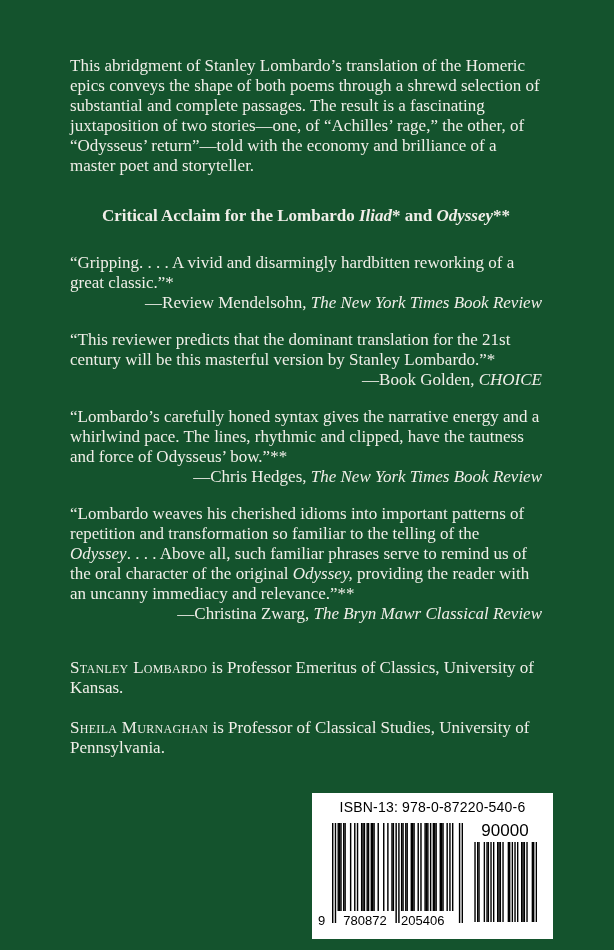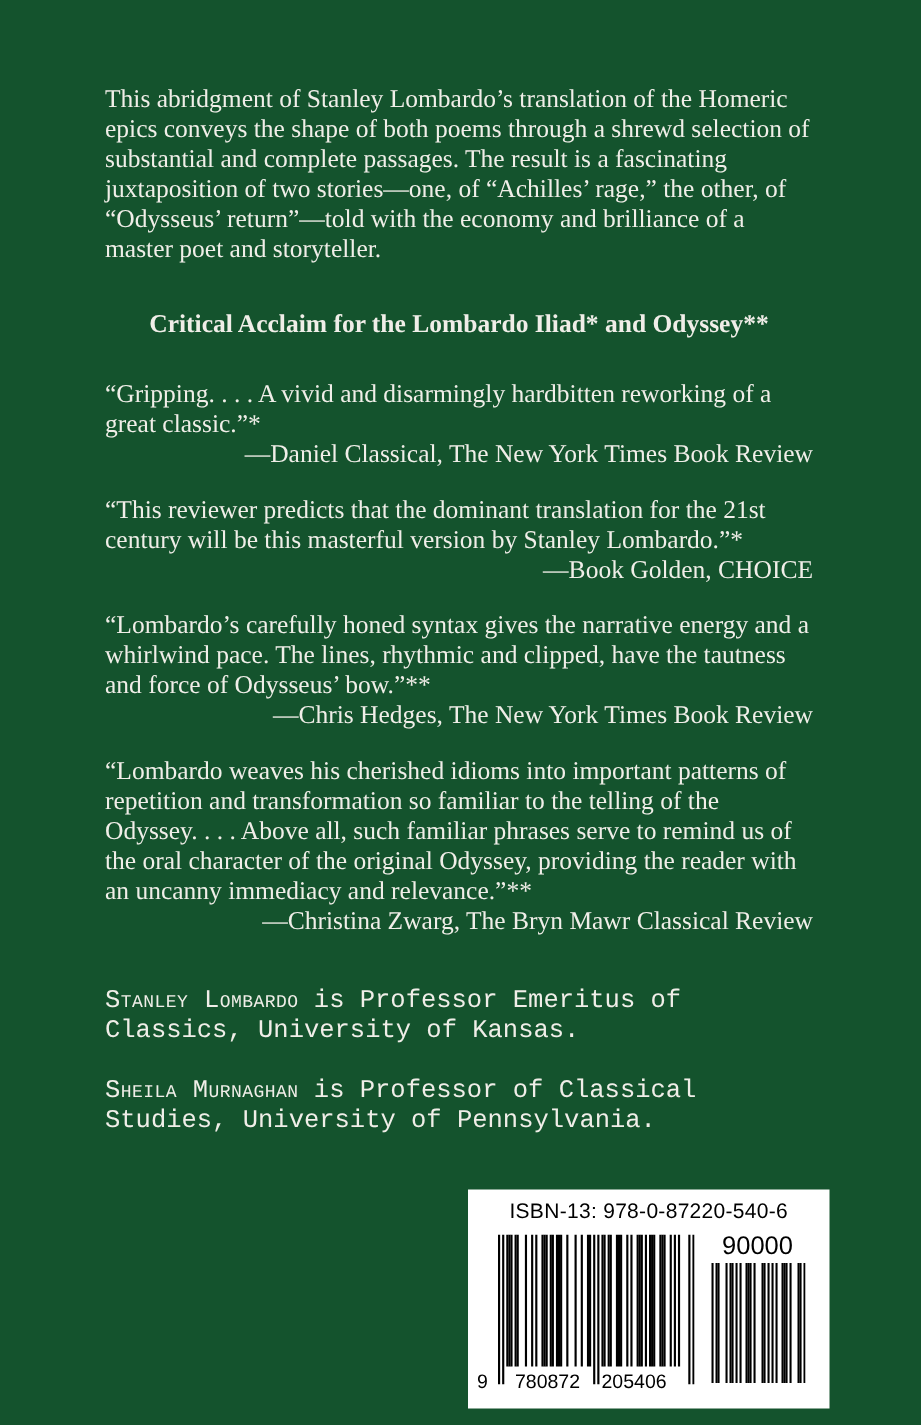--- a/index.html
+++ b/index.html
@@ -21,22 +21,22 @@
   }
   .text-col p { margin: 0; font-size: 17px; line-height: 20px; }
   .heading {
     text-align: center;
     font-weight: bold;
     margin-top: 30px !important;
   }
   .quote-block { margin-top: 17px; }
   .quote-block.first { margin-top: 27px; }
   .attr { text-align: right; }
-  .it { }
-  .bios { margin-top: 34px; font-family: Liberation Mono, monospace; }
+  .it { font-style: italic; }
+  .bios { margin-top: 34px; }
   .bio + .bio { margin-top: 20px; }
   .smallcaps { font-variant: small-caps; letter-spacing: 0.3px; }
 
   
   .barcode-panel {
     position: absolute;
     left: 312px;
     top: 748px;
     width: 241px;
     height: 146px;
@@ -75,21 +75,21 @@
 
 <div class="cover">
   <div class="text-col">
 
     <p>This abridgment of Stanley Lombardo’s translation of the Homeric epics conveys the shape of both poems through a shrewd selection of substantial and complete passages. The result is a fascinating juxtaposition of two stories—one, of “Achilles’ rage,” the other, of “Odysseus’ return”—told with the economy and brilliance of a master poet and storyteller.</p>
 
     <p class="heading"><span>Critical Acclaim for the Lombardo </span><span class="it">Iliad</span><span>* and </span><span class="it">Odyssey</span><span>**</span></p>
 
     <div class="quote-block first">
       <p>“Gripping. . . . A vivid and disarmingly hardbitten reworking of a great classic.”*</p>
-      <p class="attr"><span>—Daniel Classical, </span><span class="it">The New York Times Book Review</span></p>
+      <p class="attr"><span>—Review Mendelsohn, </span><span class="it">The New York Times Book Review</span></p>
     </div>
 
     <div class="quote-block">
       <p>“This reviewer predicts that the dominant translation for the 21st century will be this masterful version by Stanley Lombardo.”*</p>
       <p class="attr"><span>—Book Golden, </span><span class="it">CHOICE</span></p>
     </div>
 
     <div class="quote-block">
       <p>“Lombardo’s carefully honed syntax gives the narrative energy and a whirlwind pace. The lines, rhythmic and clipped, have the tautness and force of Odysseus’ bow.”**</p>
       <p class="attr"><span>—Chris Hedges, </span><span class="it">The New York Times Book Review</span></p>

